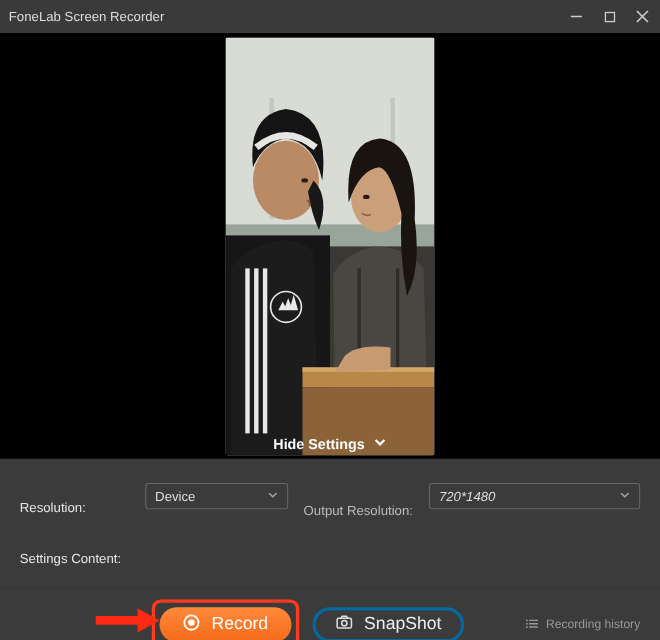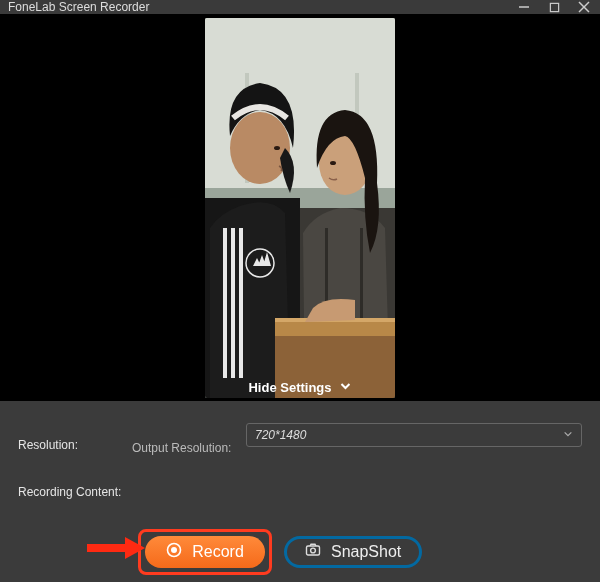--- a/index.html
+++ b/index.html
@@ -6,21 +6,21 @@
   body {
     width: 600px;
     height: 582px;
     background: #2a2a2a;
     font-family: -apple-system, BlinkMacSystemFont, "Segoe UI", Arial, sans-serif;
     color: #ccc;
     overflow: hidden;
     position: relative;
   }
   .titlebar {
-    height: 14px;
+    height: 30px;
     background: #3a3a3a;
     display: flex;
     align-items: center;
     padding: 0 8px;
   }
   .titlebar .title {
     flex: 1;
     font-size: 12px;
     color: #ddd;
   }
@@ -227,30 +227,36 @@
       <svg width="12" height="12" viewBox="0 0 12 12">
           <path d="M2 4 L6 8 L10 4" fill="none" stroke="#fff" stroke-width="2"></path>
         </svg>
     </span>
   </div>
 </div>
 
 <div class="settings-panel">
   <div class="settings-row">
     <span class="label">Resolution:</span>
+    <div class="dropdown dd1">
+      <span>Device</span>
+      <span><svg width="10" height="10" viewBox="0 0 12 12">
+            <path d="M2 4 L6 8 L10 4" fill="none" stroke="#aaa" stroke-width="1.5"></path>
+          </svg></span>
+    </div>
     <span class="label2">Output Resolution:</span>
     <div class="dropdown dd2" style="flex:1">
       <span>720*1480</span>
       <span><svg width="10" height="10" viewBox="0 0 12 12">
             <path d="M2 4 L6 8 L10 4" fill="none" stroke="#aaa" stroke-width="1.5"></path>
           </svg></span>
     </div>
   </div>
   <div class="settings-row">
-    <span class="label">Recording Content:</span>
+    <span class="label">Settings Content:</span>
   </div>
 </div>
 
 <div class="bottom-buttons">
   <svg class="arrow-annotation" width="60" height="26" viewBox="0 0 60 26">
     <line x1="2" y1="13" x2="44" y2="13" stroke="#ff2a12" stroke-width="8"></line>
     <polygon points="40,2 60,13 40,24" fill="#ff2a12"></polygon>
   </svg>
   <div class="record-highlight">
     <div class="btn btn-record">
@@ -266,13 +272,26 @@
   <div class="btn btn-snapshot">
     <span>
       <svg width="16" height="16" viewBox="0 0 16 16">
           <rect x="1.5" y="4" width="13" height="9" rx="1.5" fill="none" stroke="#ddd" stroke-width="1.4"></rect>
           <path d="M5 4 L6 2.3 L10 2.3 L11 4" fill="none" stroke="#ddd" stroke-width="1.4"></path>
           <circle cx="8" cy="8.5" r="2.4" fill="none" stroke="#ddd" stroke-width="1.4"></circle>
         </svg>
     </span>
     <span>SnapShot</span>
   </div>
+  <div class="rec-history">
+    <span>
+      <svg width="12" height="12" viewBox="0 0 12 12">
+          <line x1="3" y1="3" x2="11" y2="3" stroke="#999" stroke-width="1.3"></line>
+          <line x1="3" y1="6" x2="11" y2="6" stroke="#999" stroke-width="1.3"></line>
+          <line x1="3" y1="9" x2="11" y2="9" stroke="#999" stroke-width="1.3"></line>
+          <circle cx="1" cy="3" r="0.8" fill="#999"></circle>
+          <circle cx="1" cy="6" r="0.8" fill="#999"></circle>
+          <circle cx="1" cy="9" r="0.8" fill="#999"></circle>
+        </svg>
+    </span>
+    <span>Recording history</span>
+  </div>
 </div>
 
 </body></html>

